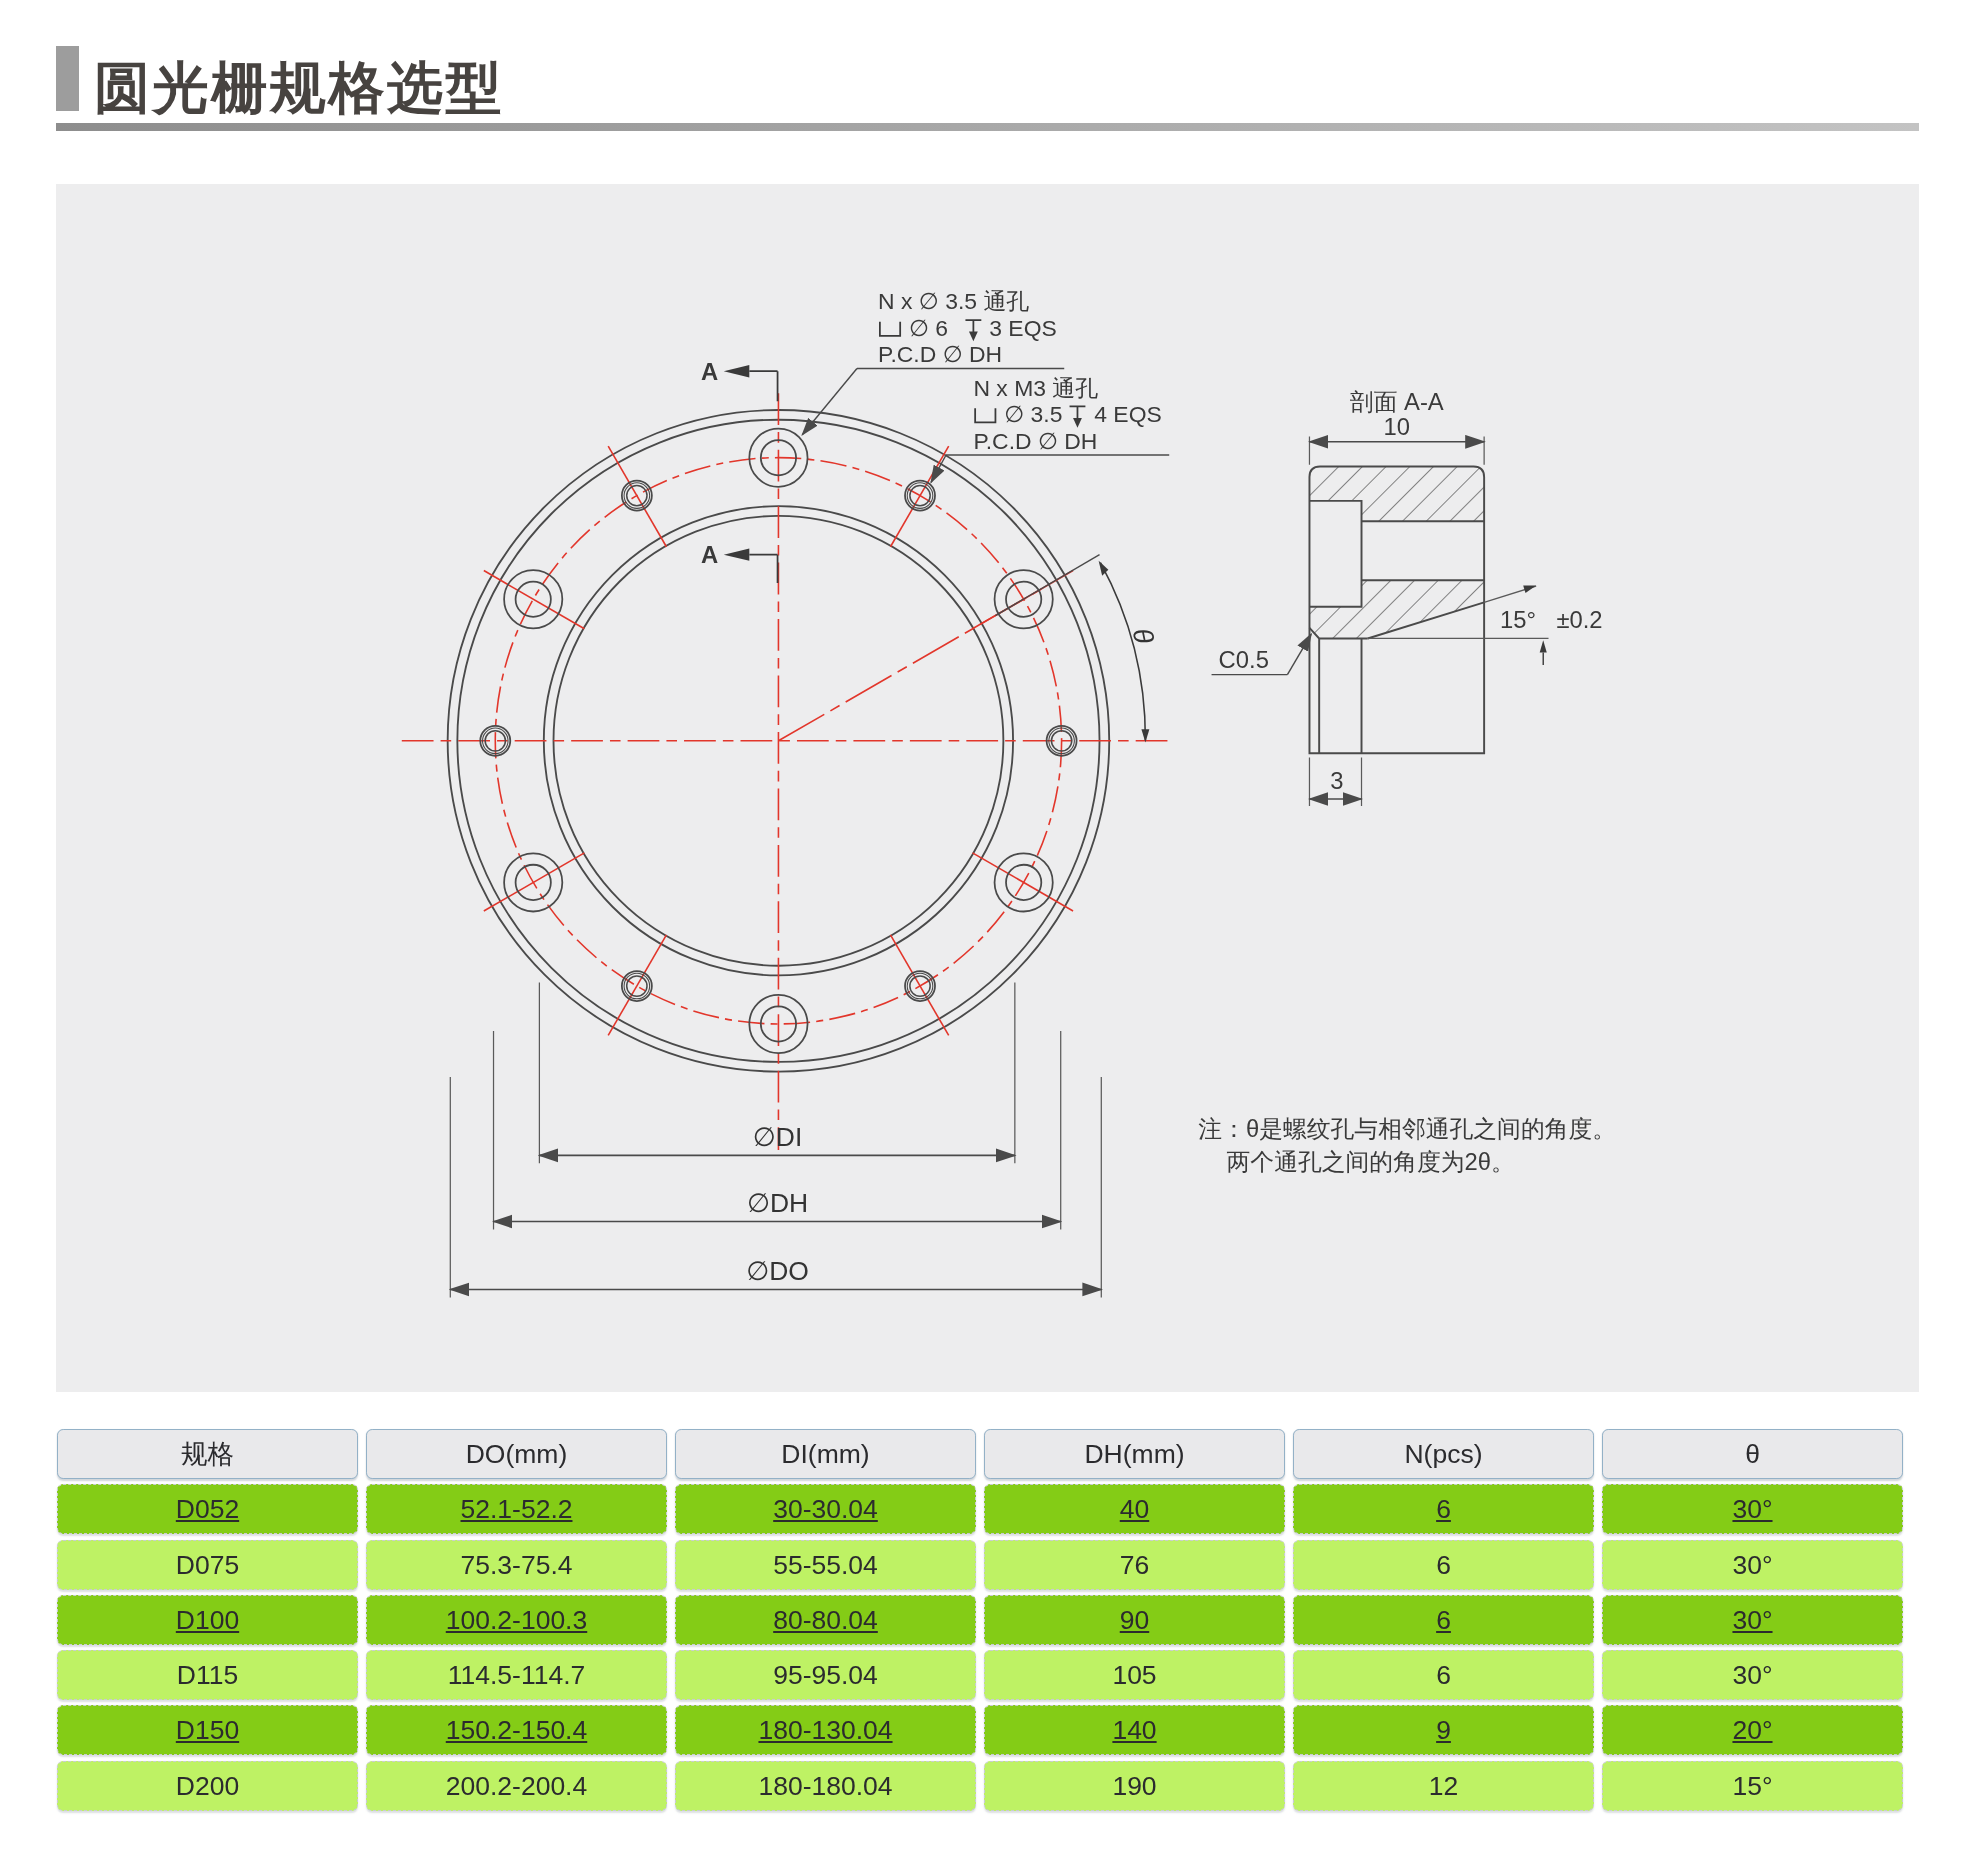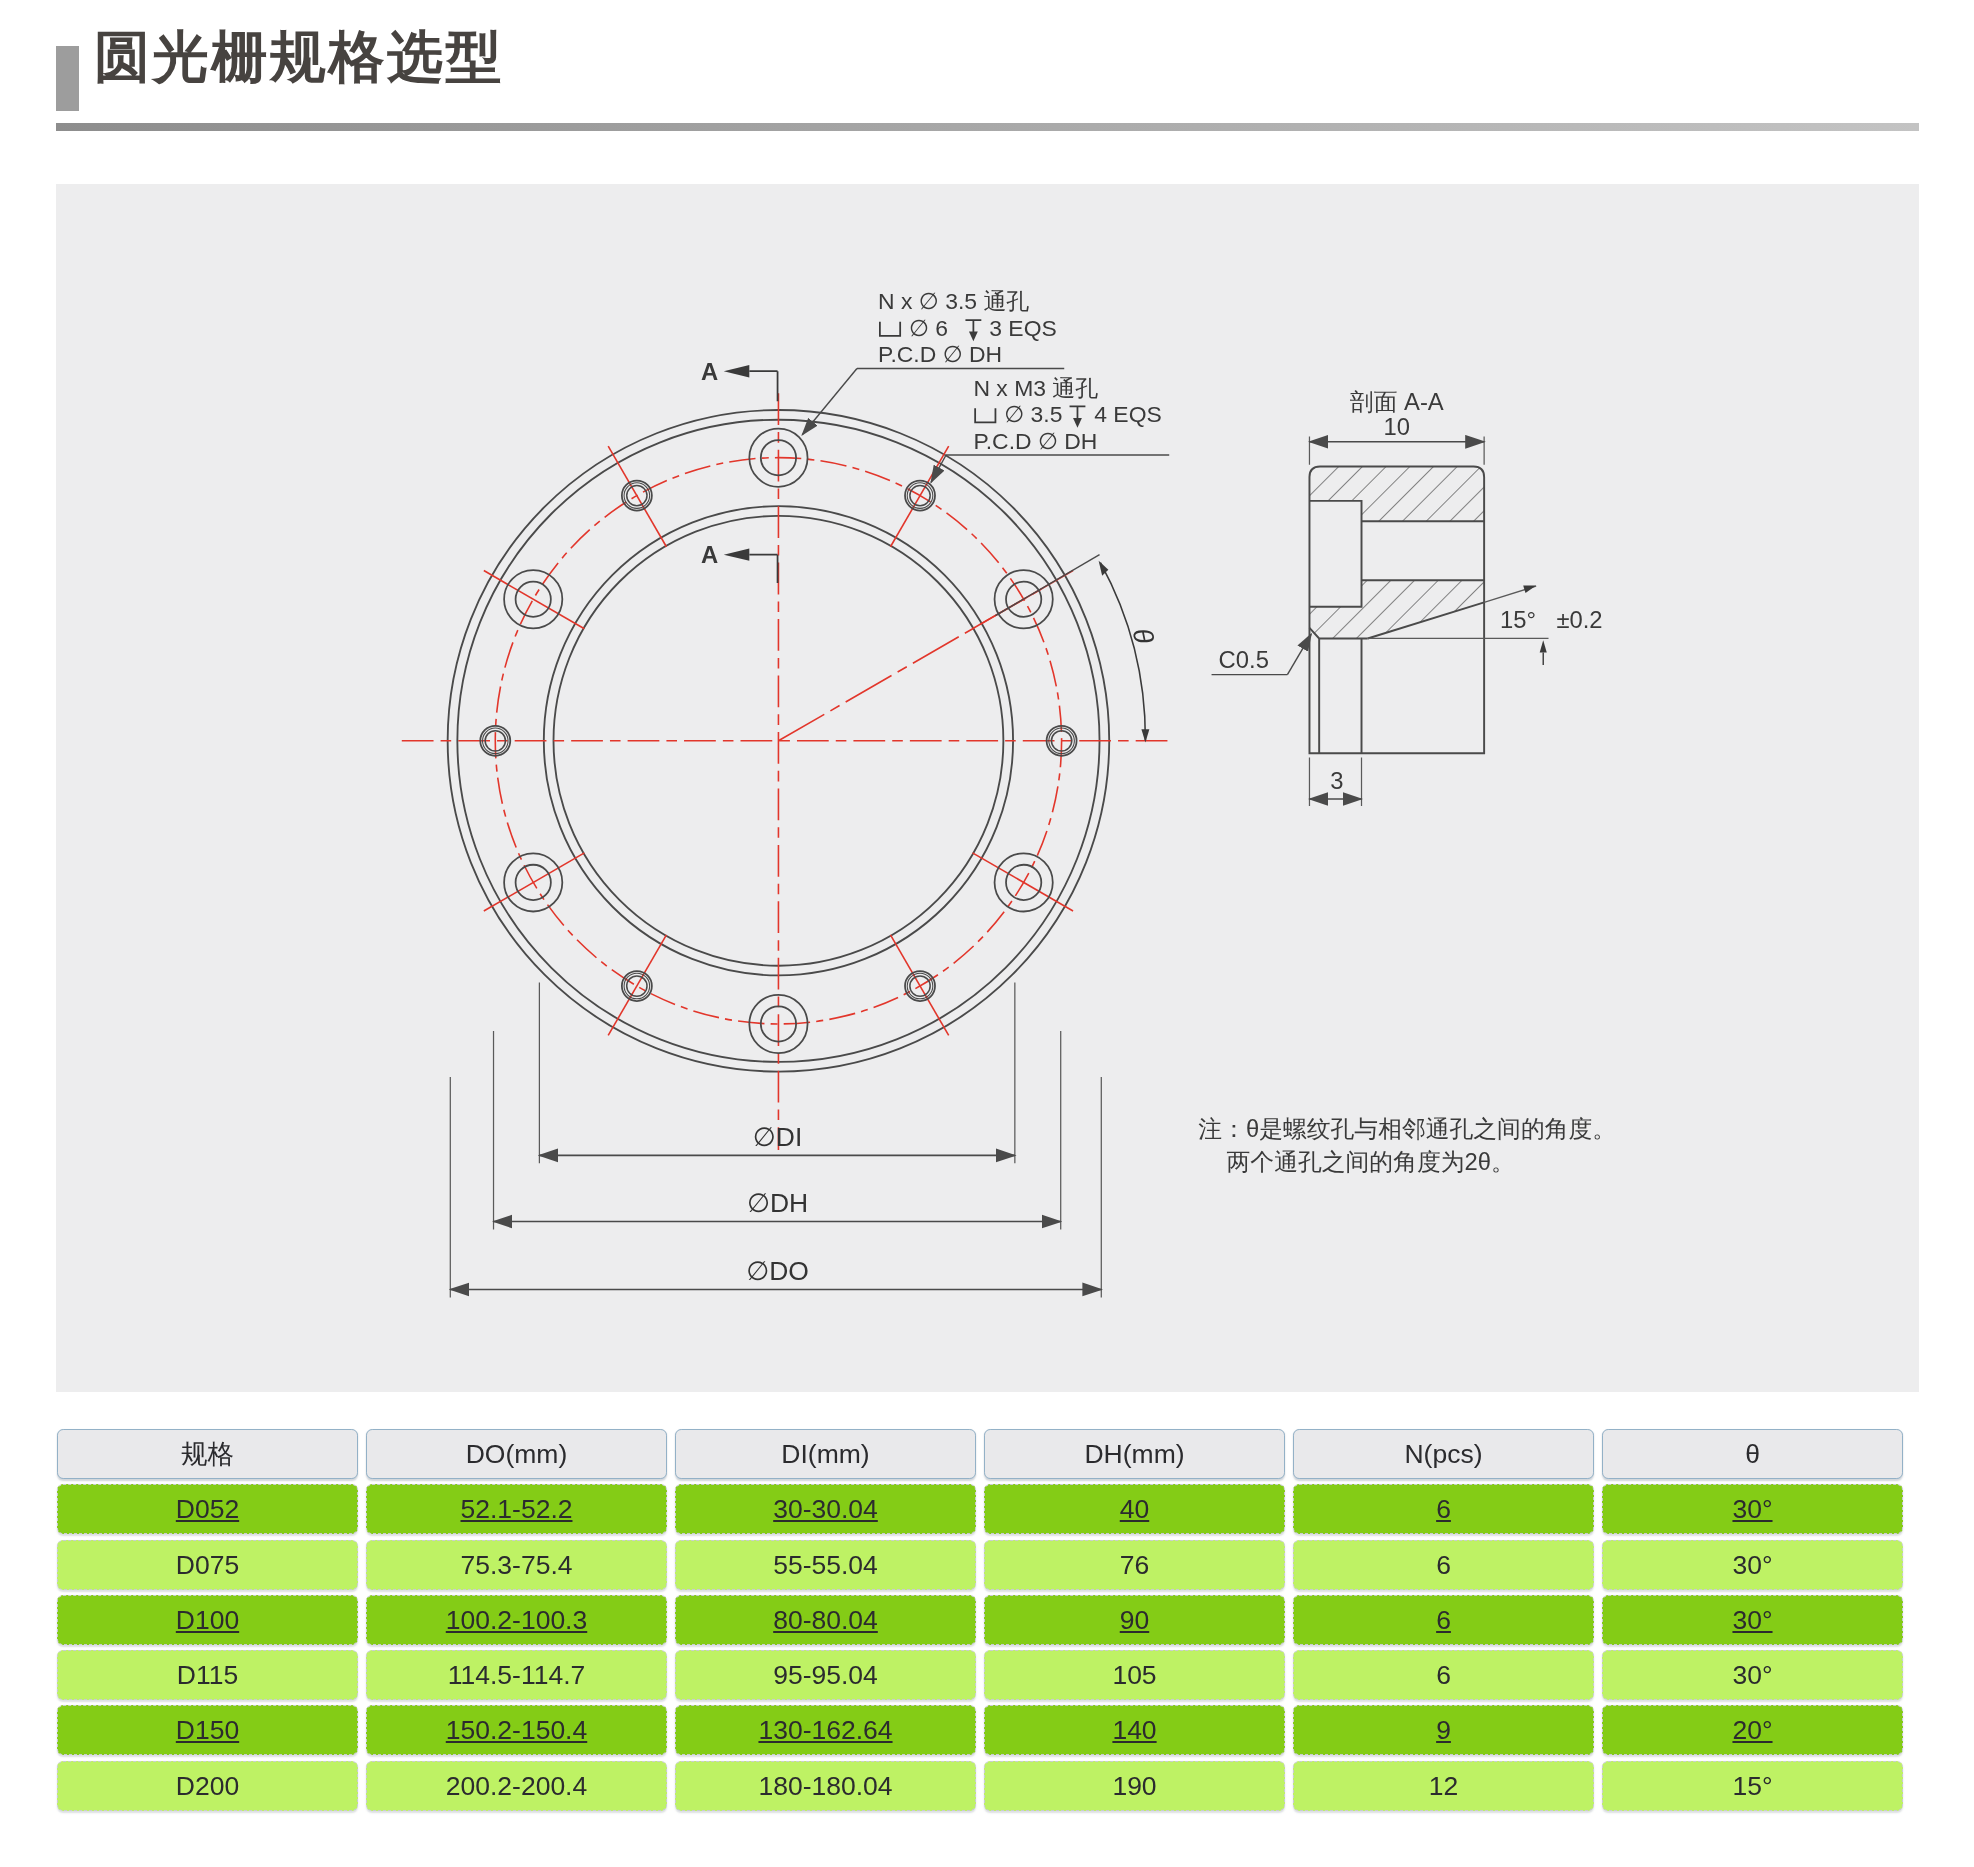--- a/index.html
+++ b/index.html
@@ -2,21 +2,21 @@
 <html style="font-size:14px"><head>
 <meta charset="utf-8">
 <style>
   * { margin:0; padding:0; box-sizing:border-box; }
   body {
     width:1974px; height:1868px; background:#ffffff; position:relative;
     font-family:"Liberation Sans","DejaVu Sans",sans-serif;
   }
   .title-marker { position:absolute; left:56px; top:46px; width:23px; height:65px; background:#9d9d9d; }
   .page-title {
-    position:absolute; left:94px; top:17px; font-size:56px; font-weight:700;
+    position:absolute; left:94px; top:48px; font-size:56px; font-weight:700;
     color:#474340; letter-spacing:2.6px; line-height:79px;
   }
   .title-rule {
     position:absolute; left:56px; top:123px; width:1863px; height:8px;
     background:linear-gradient(90deg,#8d8d8d,#c3c3c3);
   }
   .drawing-panel {
     position:absolute; left:56px; top:184px; width:1863px; height:1208px;
     background:#ededee;
   }
@@ -278,21 +278,21 @@
 
   <div class="c1">D115</div>
   <div class="c1">114.5-114.7</div>
   <div class="c1">95-95.04</div>
   <div class="c1">105</div>
   <div class="c1">6</div>
   <div class="c1">30°</div>
 
   <div class="c0">D150</div>
   <div class="c0">150.2-150.4</div>
-  <div class="c0">130-162.64</div>
+  <div class="c0">180-130.04</div>
   <div class="c0">140</div>
   <div class="c0">9</div>
   <div class="c0">20°</div>
 
   <div class="c1">D200</div>
   <div class="c1">200.2-200.4</div>
   <div class="c1">180-180.04</div>
   <div class="c1">190</div>
   <div class="c1">12</div>
   <div class="c1">15°</div>

